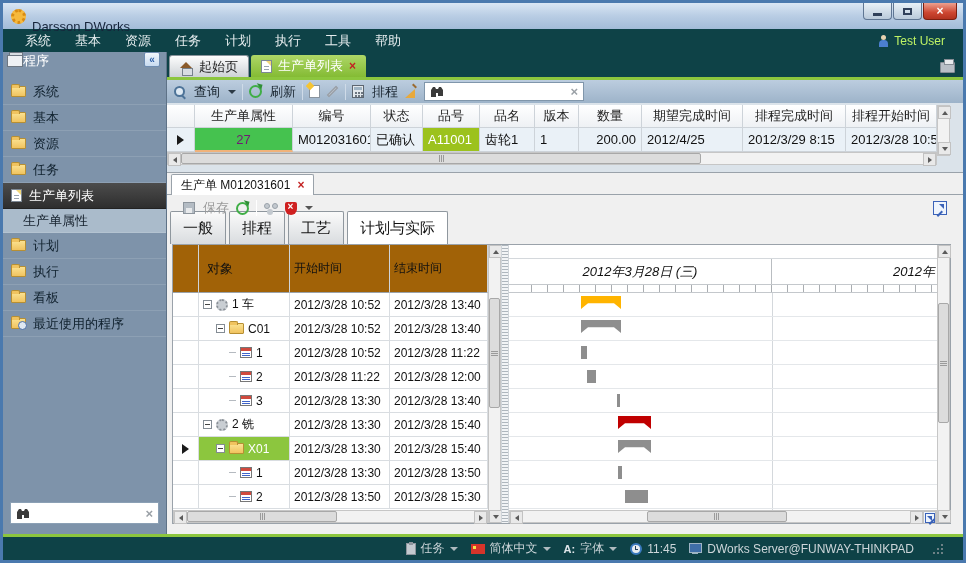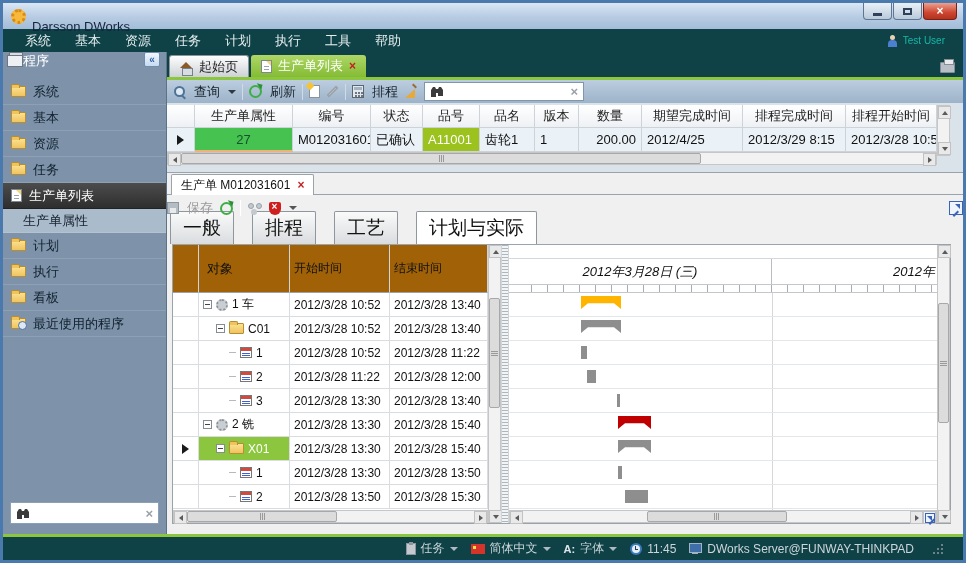--- a/index.html
+++ b/index.html
@@ -21,21 +21,21 @@
              font-size:10px; color:#30405a; }
   .win-btn.close { width:34px; background:linear-gradient(#eda18f,#cd4631 60%,#b23320); border-color:#7c1f10; color:#fff; font-weight:bold; font-size:12px; }
   .glyph-min { width:9px; height:3px; background:#30405a; margin-top:6px; }
   .glyph-max { width:9px; height:7px; border:2px solid #30405a; background:transparent; }
 
   
   .menubar { height:23px; background:#0e4247; display:flex; align-items:center;
              padding:0 10px; flex:none; }
   .menu-item { color:#e6edef; font-size:13px; padding:0 12px; cursor:default; }
   .menu-right { margin-left:auto; display:flex; align-items:center; gap:5px; padding-right:8px; }
-  .menu-user { color:#14b8a6; font-size:10px; }
+  .menu-user { color:#bef264; font-size:12px; }
   .ic-person { width:11px; height:12px; position:relative; }
   .ic-person::before { content:''; position:absolute; left:3px; top:0; width:5px; height:5px; border-radius:50%; background:#e8d2b0; }
   .ic-person::after { content:''; position:absolute; left:1px; top:5px; width:9px; height:7px; border-radius:4px 4px 0 0; background:#4c7fd0; }
 
   
   .body { flex:1; display:flex; min-height:0; }
 
   
   .sidebar { width:164px; flex:none; background:#7e93aa; display:flex; flex-direction:column; border-right:1px solid #5e7287; }
   .sb-header { height:27px; display:flex; align-items:flex-start; padding:0 6px; }
@@ -100,21 +100,21 @@
 
   
   .grid-area { height:69px; flex:none; background:#dbe3ea; display:flex; padding:2px 10px 0 0; }
   .grid-main { display:flex; flex-direction:column; }
   .o-row { display:flex; }
   .o-cell { border-right:1px solid #cdd3d9; border-bottom:1px solid #cdd3d9; font-size:13px; display:flex; align-items:center; padding:0 5px; background:#fff; color:#111; overflow:hidden; white-space:nowrap; }
   .o-head .o-cell { height:23px; justify-content:center; background:linear-gradient(#ffffff,#eef1f4); font-size:13px; color:#222; }
   .o-data .o-cell { height:24px; background:#eaf1f7; }
   .oc0{width:28px;} .oc1{width:98px;} .oc2{width:78px;} .oc3{width:52px;} .oc4{width:57px;}
   .oc5{width:55px;} .oc6{width:44px;} .oc7{width:63px;} .oc8{width:101px;} .oc9{width:103px;} .oc10{width:91px;}
-  .cell-green { background:#45c24f !important; justify-content:center; color:#14532d; border-bottom:2px solid #f0b27a !important; }
+  .cell-green { background:#45c24f !important; justify-content:center; color:#701a75; border-bottom:2px solid #f0b27a !important; }
   .cell-olive { background:#9cc21d !important; color:#fff; }
   .cell-right { justify-content:flex-end; }
   .row-marker { width:0; height:0; border-top:5px solid transparent; border-bottom:5px solid transparent; border-left:7px solid #1a1a1a; margin:0 auto; }
 
   
   .sb-h { height:13px; background:#f2f2f2; border:1px solid #c6c6c6; display:flex; align-items:stretch; }
   .sb-v { width:13px; background:#f2f2f2; border:1px solid #c6c6c6; display:flex; flex-direction:column; align-items:stretch; flex:none; }
   .sb-btn { width:13px; height:13px; flex:none; background:#e9e9e9; border:1px solid #c2c2c2; display:flex; align-items:center; justify-content:center; }
   .sb-thumb-h { background:#dcdcdc; border:1px solid #a8a8a8; border-radius:2px; display:flex; align-items:center; justify-content:center; gap:1px; }
   .sb-thumb-v { background:#dcdcdc; border:1px solid #a8a8a8; border-radius:2px; display:flex; flex-direction:column; align-items:center; justify-content:center; gap:1px; }
@@ -123,36 +123,36 @@
   .arr { width:0; height:0; }
   .arr.up    { border-left:3px solid transparent; border-right:3px solid transparent; border-bottom:4px solid #5a5a5a; }
   .arr.down  { border-left:3px solid transparent; border-right:3px solid transparent; border-top:4px solid #5a5a5a; }
   .arr.left  { border-top:3px solid transparent; border-bottom:3px solid transparent; border-right:4px solid #5a5a5a; }
   .arr.right { border-top:3px solid transparent; border-bottom:3px solid transparent; border-left:4px solid #5a5a5a; }
 
   
   .docpanel { flex:1; min-height:0; border-top:1px solid #9aa2aa; background:#f0f0f0; display:flex; flex-direction:column; }
   .doctabs { height:22px; flex:none; display:flex; align-items:flex-end; padding-left:4px; border-bottom:1px solid #9aa2aa; }
   .doctab { height:21px; background:#fff; border:1px solid #9aa2aa; border-bottom:none; border-radius:2px 2px 0 0; display:flex; align-items:center; gap:7px; padding:0 9px; font-size:12px; color:#111; margin-bottom:-1px; }
-  .doctoolbar { height:26px; flex:none; display:flex; align-items:center; gap:7px; padding:0 0; font-size:13px; position:relative; }
+  .doctoolbar { height:26px; flex:none; display:flex; align-items:center; gap:7px; padding:0 16px; font-size:13px; position:relative; }
   .disabled-text { color:#9a9a9a; }
   .ic-floppy { width:12px; height:12px; background:#b4bcc4; border:1px solid #8d959d; position:relative; }
   .ic-floppy::before { content:''; position:absolute; left:2px; bottom:0; width:6px; height:5px; background:#e8eaec; }
   .ic-node { width:14px; height:12px; position:relative; }
   .ic-node::before { content:''; position:absolute; left:0; top:1px; width:4px; height:4px; border-radius:50%; background:#c3c9cf; border:1px solid #9aa2aa; }
   .ic-node::after { content:''; position:absolute; right:0; top:1px; width:4px; height:4px; border-radius:50%; background:#c3c9cf; border:1px solid #9aa2aa; box-shadow:-5px 6px 0 #c3c9cf; }
   .ic-shield { width:12px; height:13px; background:#cf2020; border-radius:2px 2px 6px 6px; position:relative; }
   .ic-shield::before { content:'×'; position:absolute; left:2.5px; top:-1px; color:#fff; font-size:10px; font-weight:bold; }
   .ic-external { width:14px; height:14px; border:1px solid #3a62b8; background:#eef4fc; position:relative; }
   .ic-external::before { content:''; position:absolute; right:2px; top:2px; border-style:solid; border-width:0 5px 5px 0; border-color:transparent #3a62b8 transparent transparent; }
   .ic-external::after { content:''; position:absolute; left:2px; bottom:2px; width:7px; height:2px; background:#3a62b8; transform:rotate(-45deg); transform-origin:right bottom; }
 
   .subtabs { height:23px; flex:none; display:flex; align-items:flex-end; padding-left:3px; }
-  .subtab { height:19px; padding:16px 12px; display:flex; align-items:center; font-size:19px; color:#111;
-            background:linear-gradient(#fafafa,#d9dcdf); border:1px solid #8f979e; border-bottom:none; border-radius:2px 2px 0 0; margin-right:18px; }
+  .subtab { height:19px; padding:16px 12px; display:flex; align-items:center; font-size:15px; color:#111;
+            background:linear-gradient(#fafafa,#d9dcdf); border:1px solid #8f979e; border-bottom:none; border-radius:2px 2px 0 0; margin-right:3px; }
   .subtab.active { height:23px; background:#fff; z-index:2; }
 
   
   .splitarea { flex:1; min-height:0; margin:0 12px 10px 5px; border:1px solid #9aa2aa; background:#fff; display:flex; position:relative; }
 
   .treewrap { width:315px; flex:none; display:flex; flex-direction:column; }
   .t-head { display:flex; height:48px; flex:none; }
   .t-hcell { border-right:1px solid #cfd4d9; border-bottom:1px solid #9aa2aa; display:flex; align-items:center; padding:0 8px; font-size:13px; color:#111; background:#a16207; }
   .t-rows { flex:1; min-height:0; overflow:hidden; }
   .t-row { display:flex; height:24px; }

